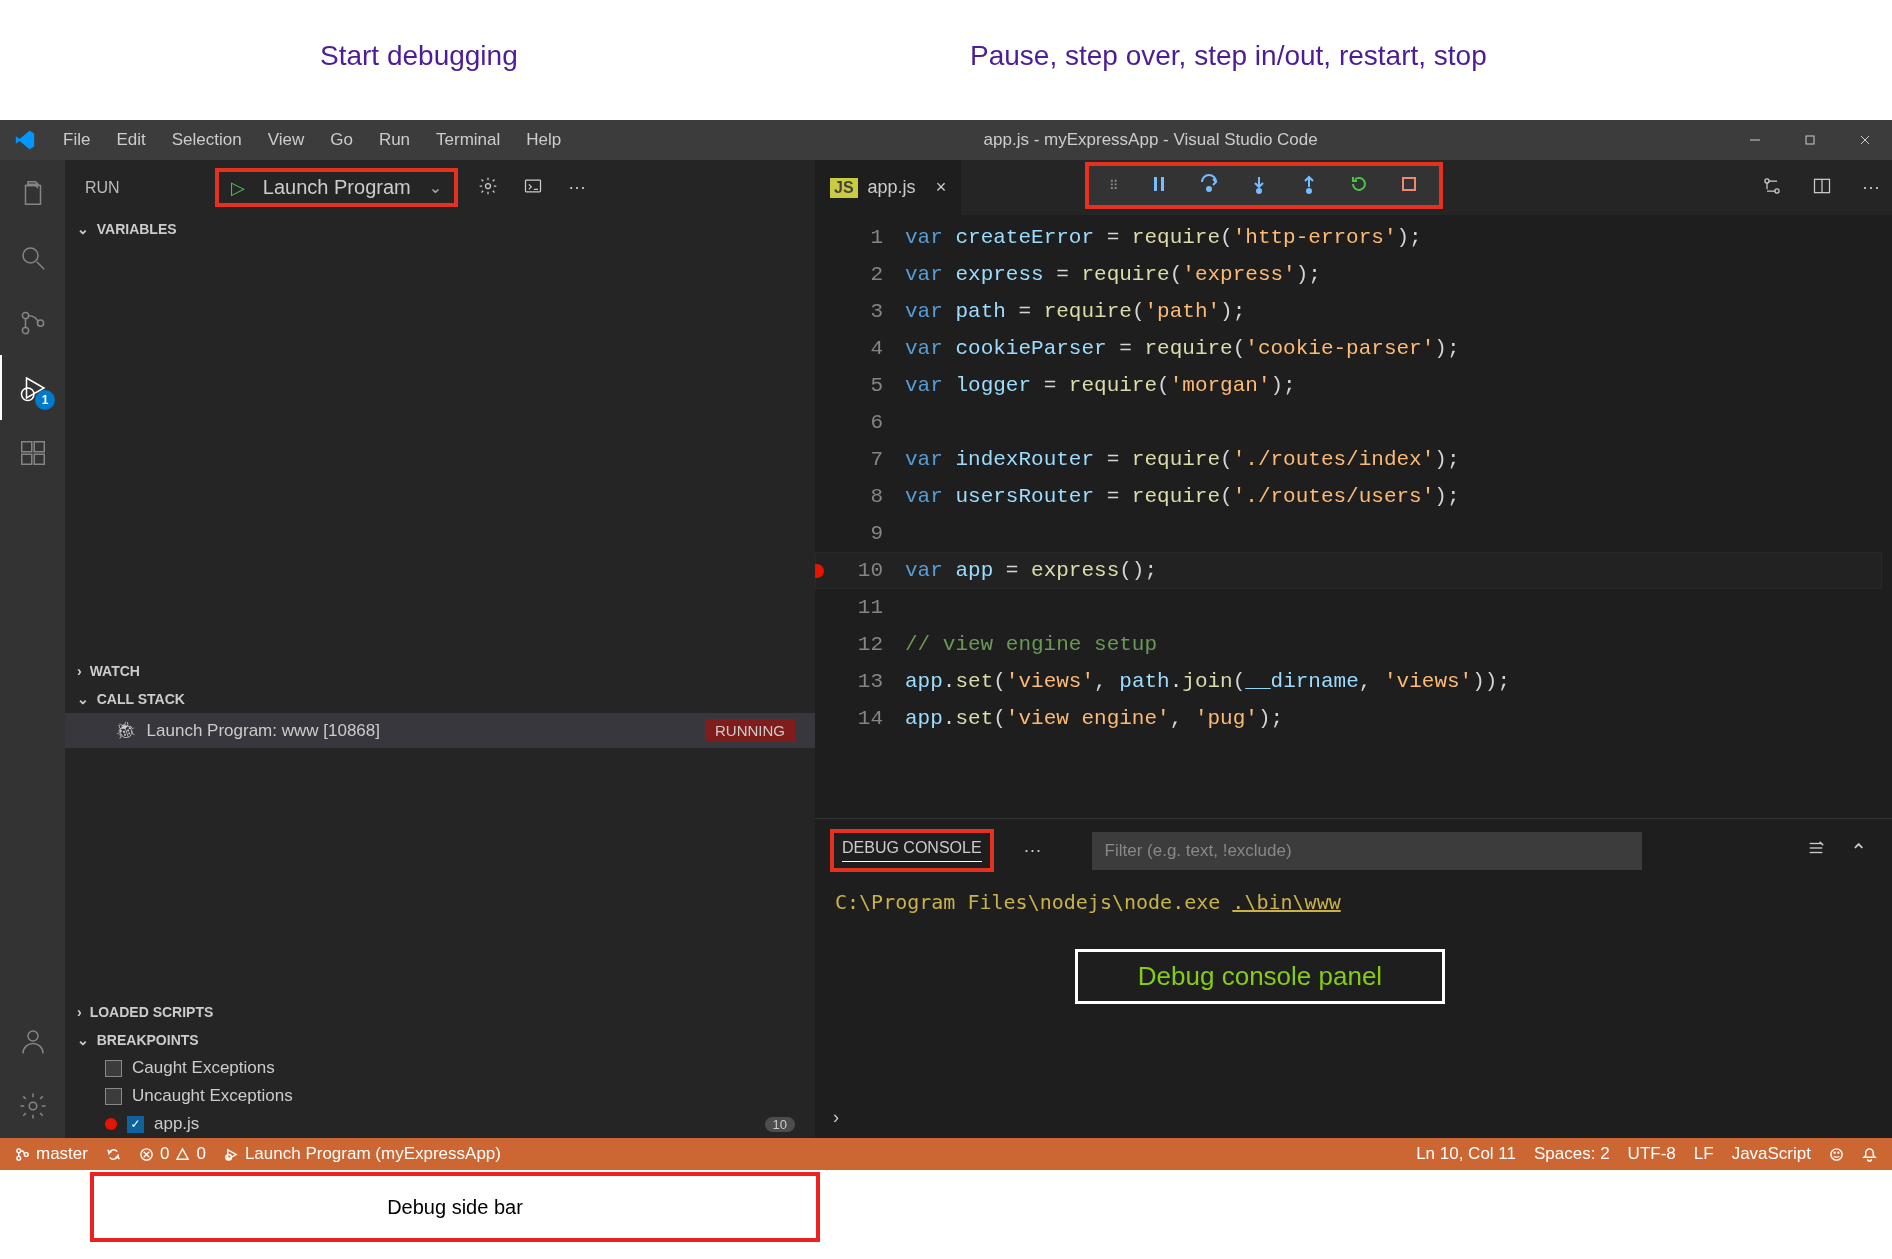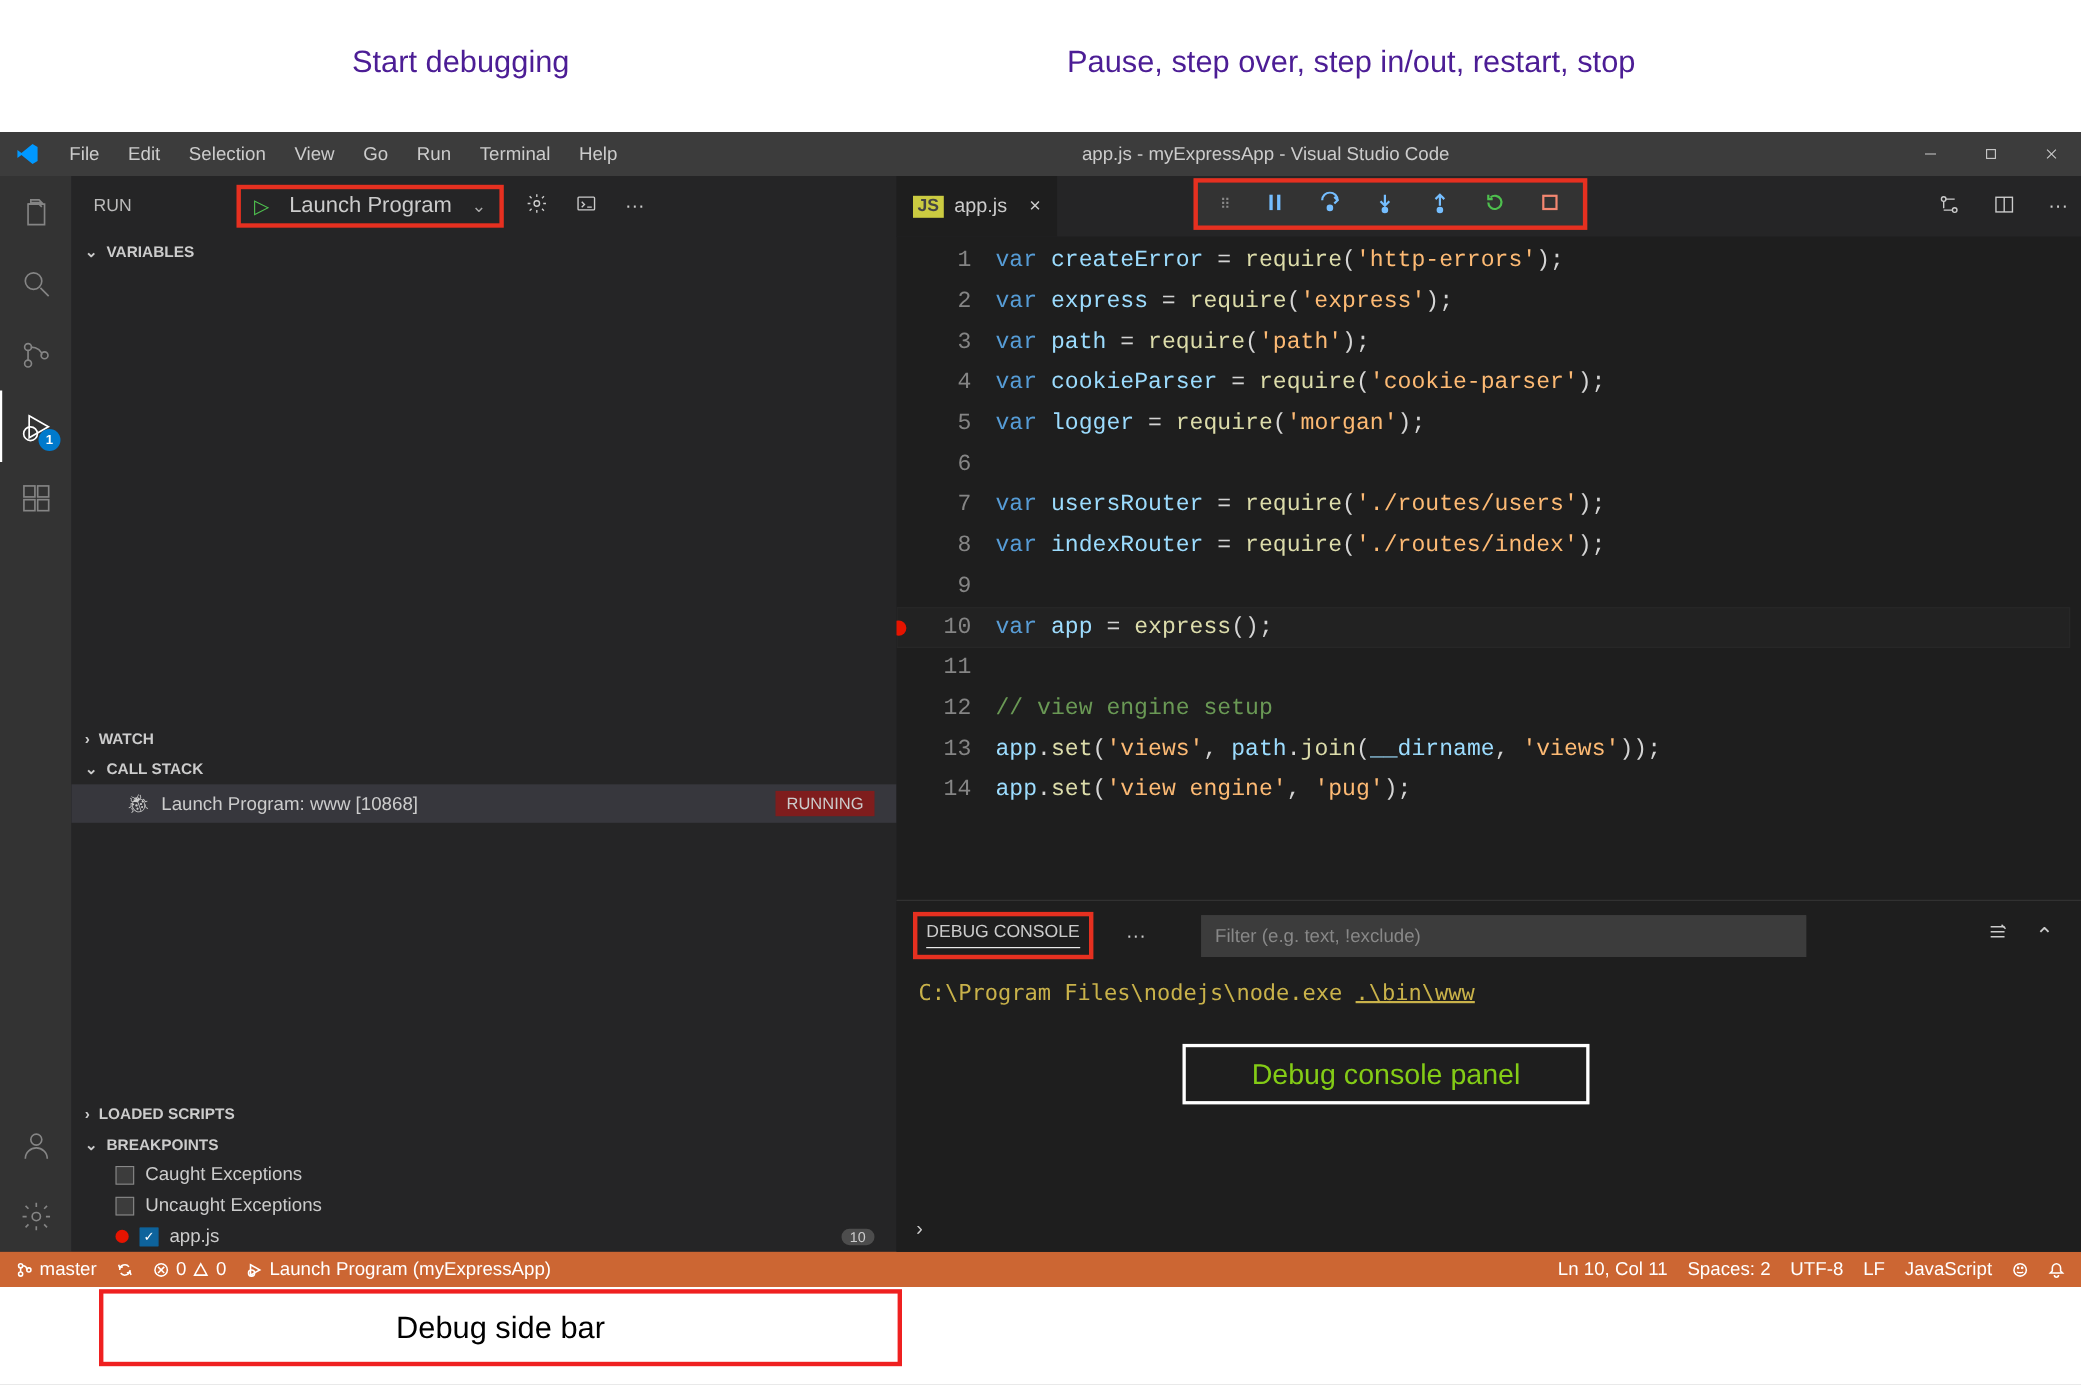--- a/index.html
+++ b/index.html
@@ -626,22 +626,22 @@
             <div class="gutter-line">13</div>
             <div class="gutter-line">14</div>
           </div>
         <div class="code-lines" id="codelines">
             <div class="code-line"><span class="kw">var </span><span class="var">createError</span><span class="plain"> = </span><span class="fn">require</span><span class="plain">(</span><span class="str">'http-errors'</span><span class="plain">);</span></div>
             <div class="code-line"><span class="kw">var </span><span class="var">express</span><span class="plain"> = </span><span class="fn">require</span><span class="plain">(</span><span class="str">'express'</span><span class="plain">);</span></div>
             <div class="code-line"><span class="kw">var </span><span class="var">path</span><span class="plain"> = </span><span class="fn">require</span><span class="plain">(</span><span class="str">'path'</span><span class="plain">);</span></div>
             <div class="code-line"><span class="kw">var </span><span class="var">cookieParser</span><span class="plain"> = </span><span class="fn">require</span><span class="plain">(</span><span class="str">'cookie-parser'</span><span class="plain">);</span></div>
             <div class="code-line"><span class="kw">var </span><span class="var">logger</span><span class="plain"> = </span><span class="fn">require</span><span class="plain">(</span><span class="str">'morgan'</span><span class="plain">);</span></div>
             <div class="code-line"></div>
+            <div class="code-line"><span class="kw">var </span><span class="var">indexRouter</span><span class="plain"> = </span><span class="fn">require</span><span class="plain">(</span><span class="str">'./routes/index'</span><span class="plain">);</span></div>
             <div class="code-line"><span class="kw">var </span><span class="var">usersRouter</span><span class="plain"> = </span><span class="fn">require</span><span class="plain">(</span><span class="str">'./routes/users'</span><span class="plain">);</span></div>
-            <div class="code-line"><span class="kw">var </span><span class="var">indexRouter</span><span class="plain"> = </span><span class="fn">require</span><span class="plain">(</span><span class="str">'./routes/index'</span><span class="plain">);</span></div>
             <div class="code-line"></div>
             <div class="code-line"><span class="kw">var </span><span class="var">app</span><span class="plain"> = </span><span class="fn">express</span><span class="plain">();</span></div>
             <div class="code-line"></div>
             <div class="code-line"><span class="cmt">// view engine setup</span></div>
             <div class="code-line"><span class="var">app</span><span class="plain">.</span><span class="fn">set</span><span class="plain">(</span><span class="str">'views'</span><span class="plain">, </span><span class="var">path</span><span class="plain">.</span><span class="fn">join</span><span class="plain">(</span><span class="var">__dirname</span><span class="plain">, </span><span class="str">'views'</span><span class="plain">));</span></div>
             <div class="code-line"><span class="var">app</span><span class="plain">.</span><span class="fn">set</span><span class="plain">(</span><span class="str">'view engine'</span><span class="plain">, </span><span class="str">'pug'</span><span class="plain">);</span></div>
           </div>
       </div>
 
       <div class="panel">
@@ -726,14 +726,14 @@
     </div>
     <div class="statusbar-item">
       <svg viewBox="0 0 16 16">
           <path d="M8 2c-2 0-4 2-4 4v3l-2 2h12l-2-2V6c0-2-2-4-4-4zM6 13a2 2 0 0 0 4 0"></path>
         </svg>
     </div>
   </div>
 </div>
 
 <div class="outer-box" style="top:1172px; left:90px; width:730px; height:70px; display:flex; align-items:center; justify-content:center; background:#fff;">
-  <span style="color:#000; font-size:28px;">Debug side bar</span>
+  <span style="color:#000; font-size:20px;">Debug side bar</span>
 </div>
 
 </body></html>

